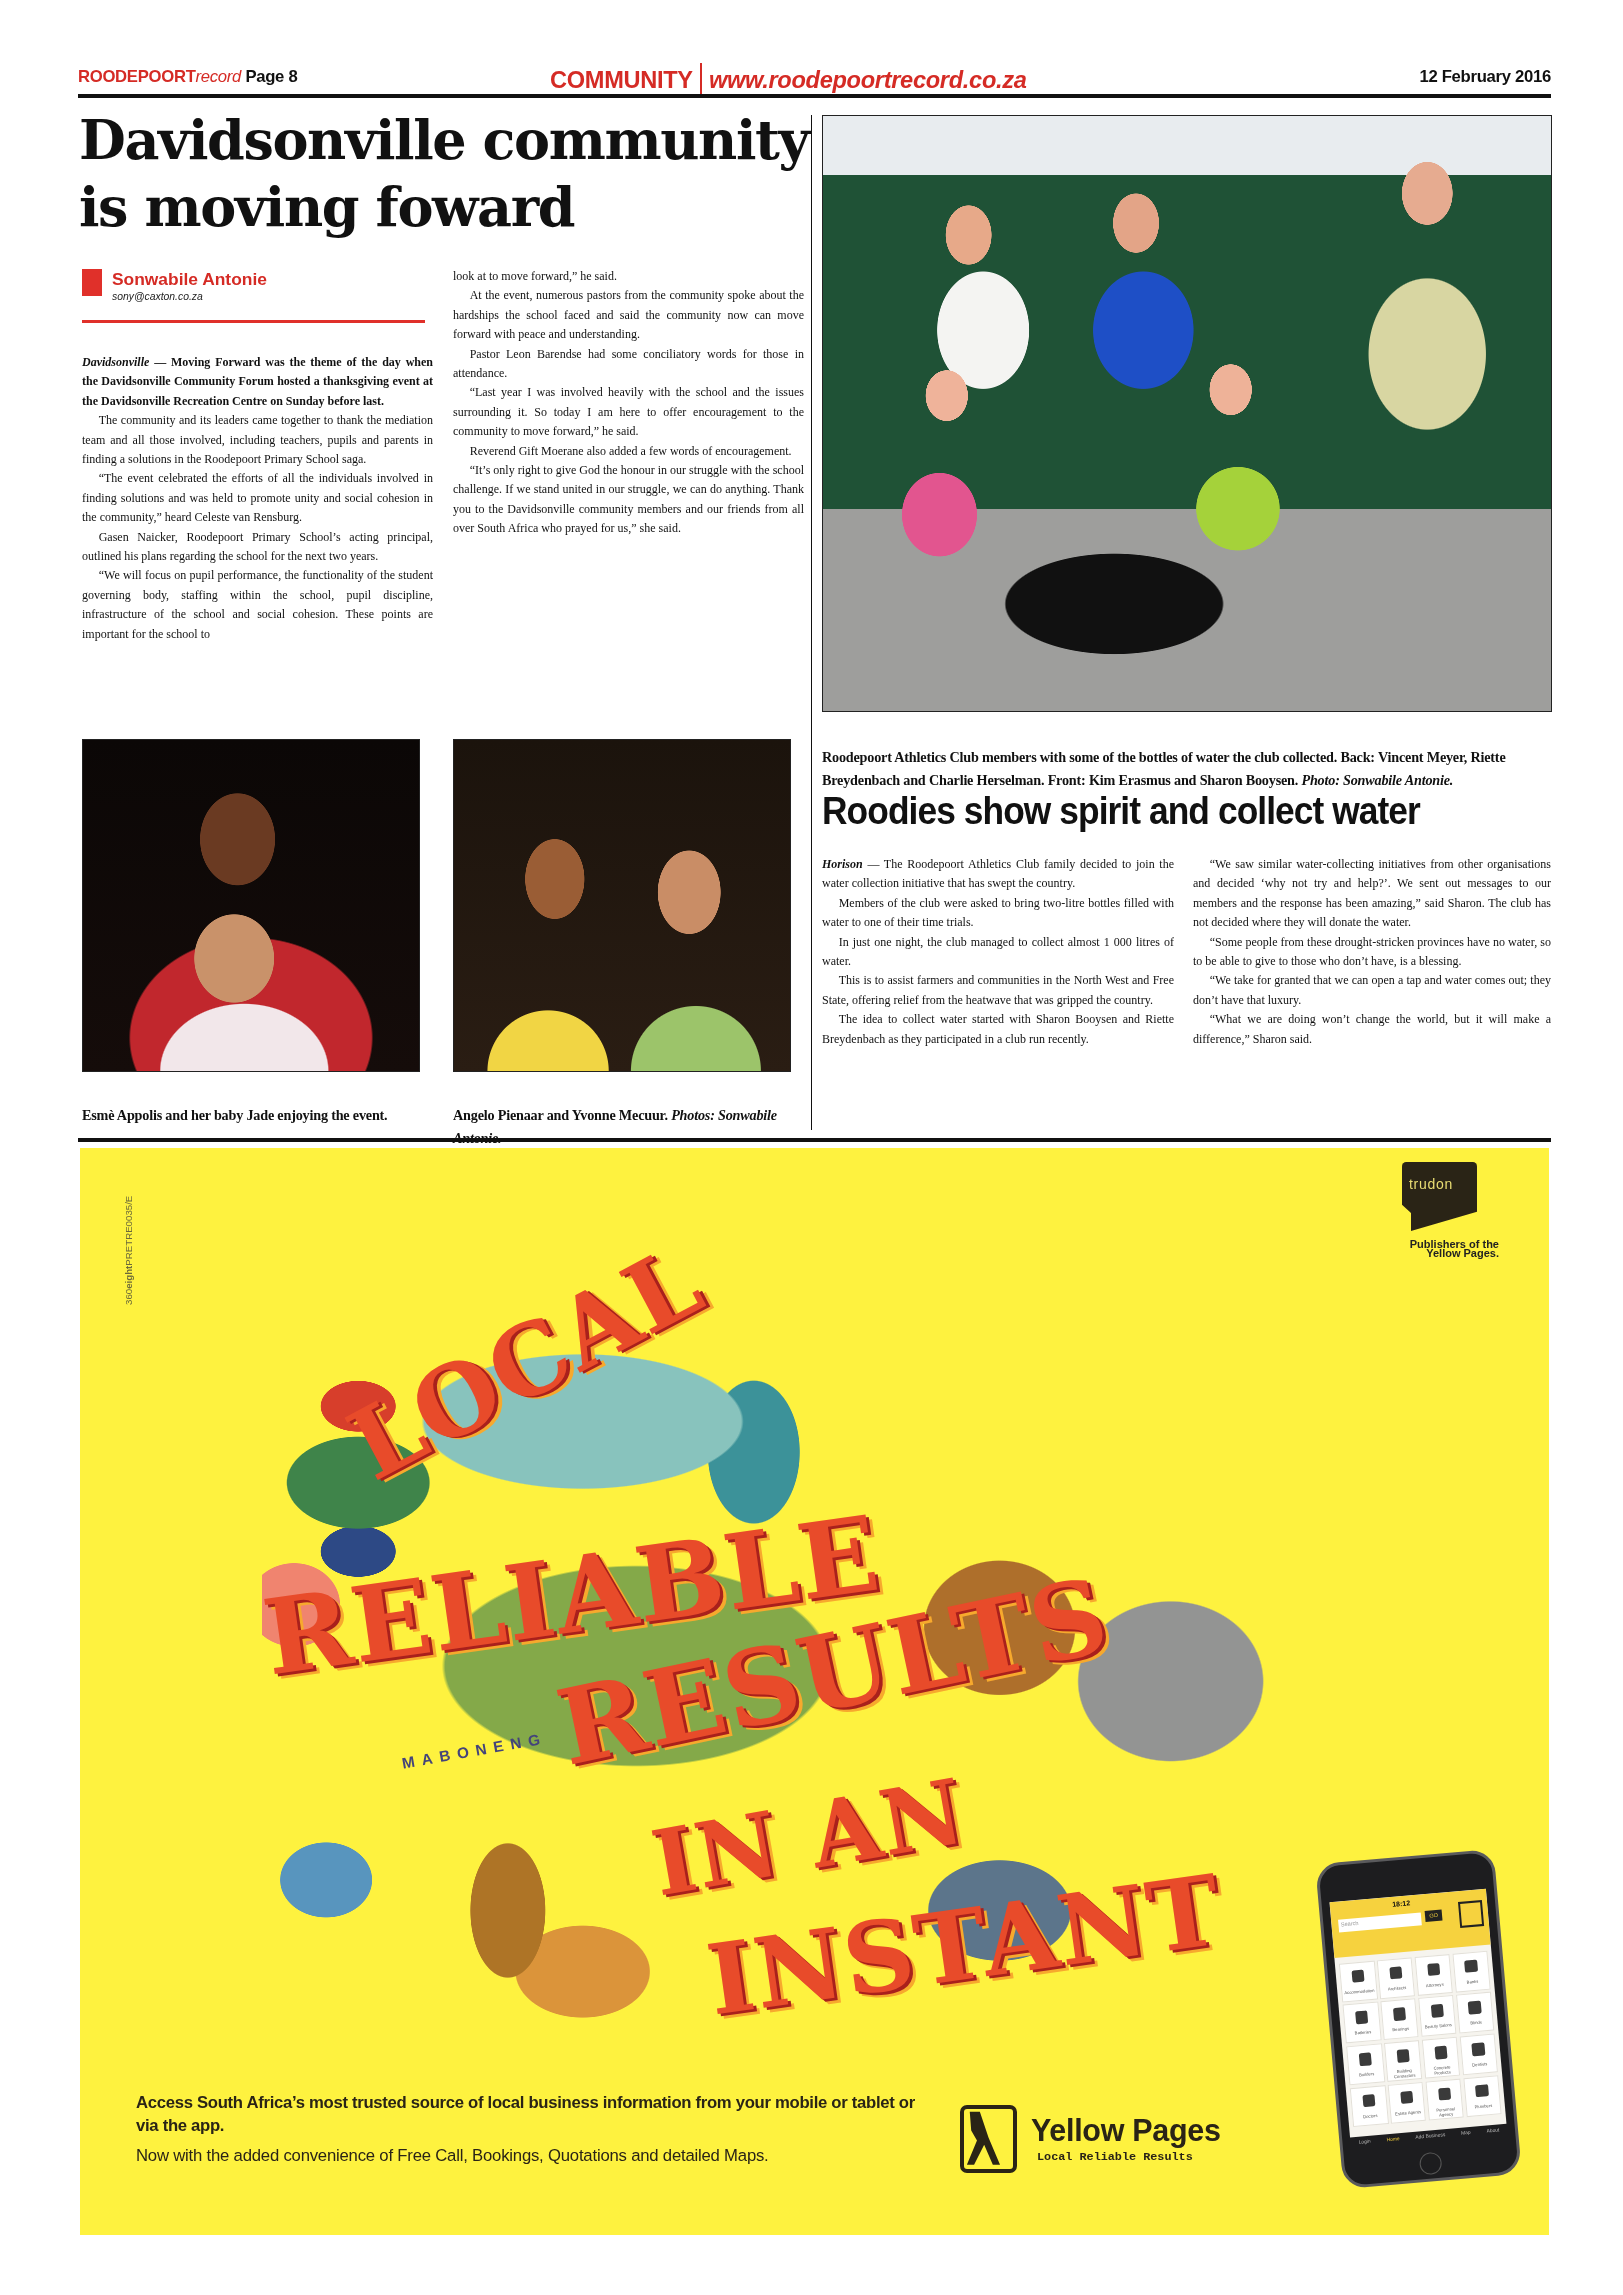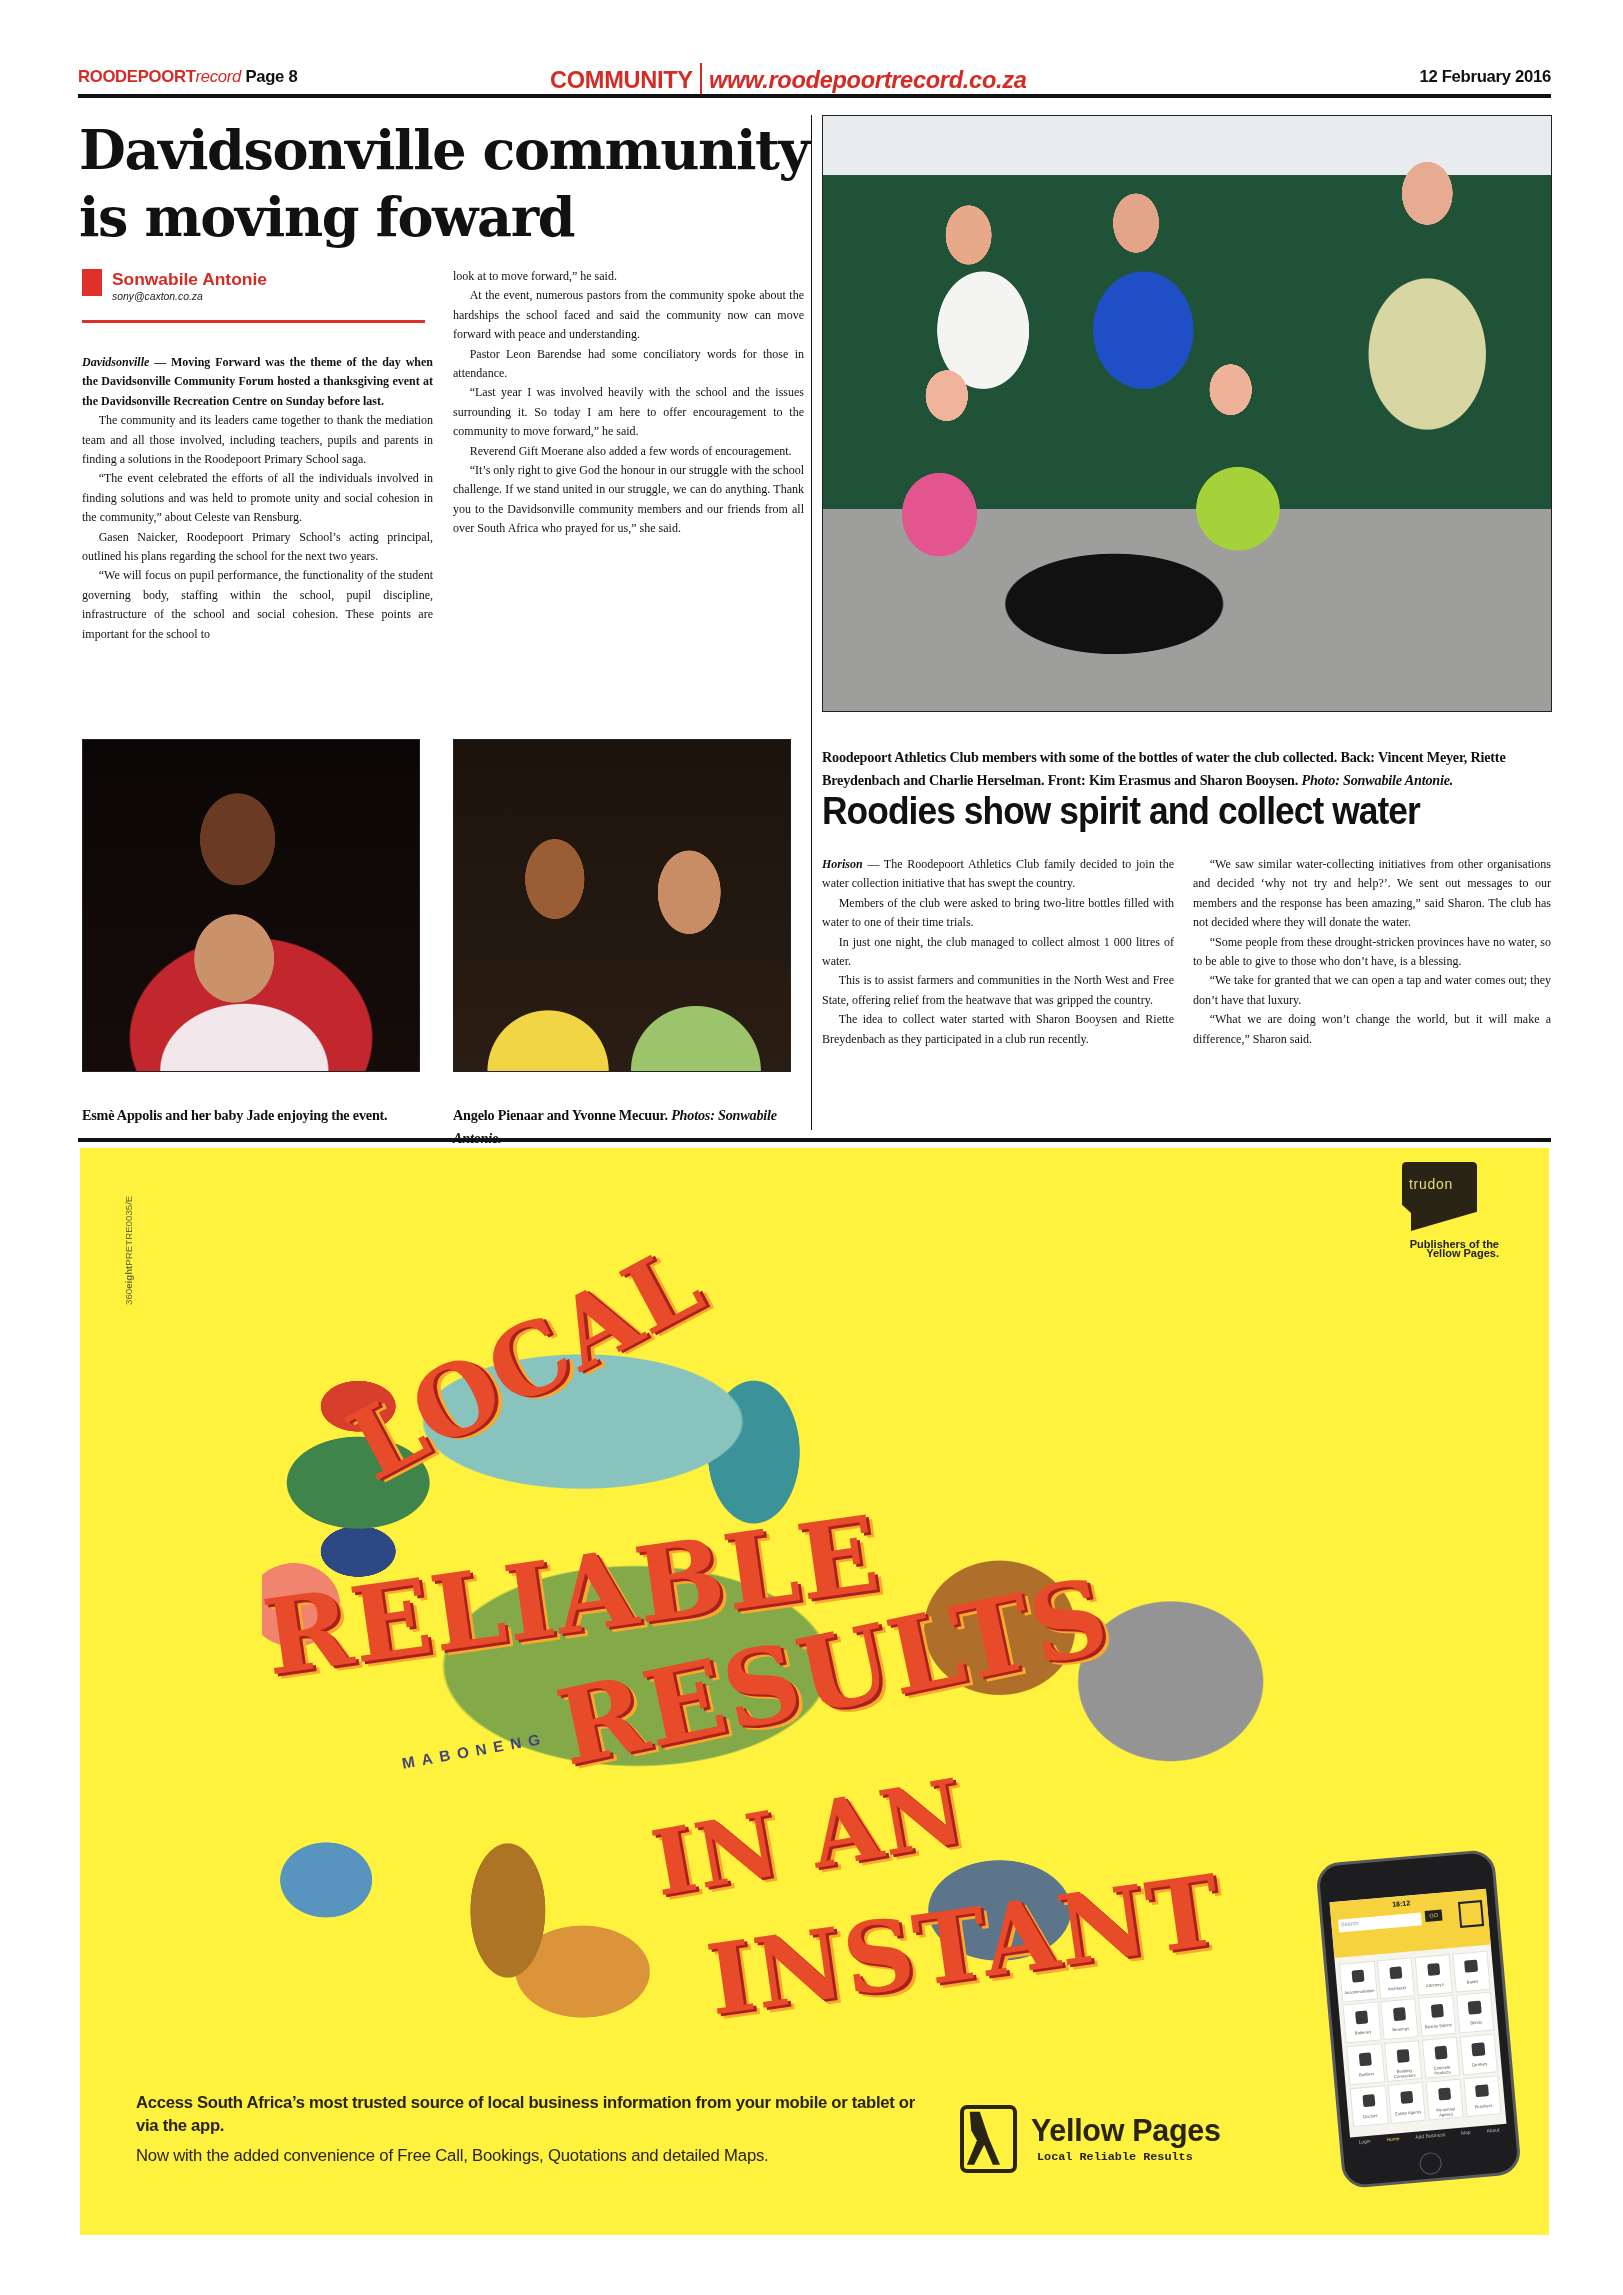--- a/index.html
+++ b/index.html
@@ -12,21 +12,21 @@
   .mh-left .brand { color: #d52b25; }
   .mh-left .brand-it { color: #d52b25; font-style: italic; font-weight: normal; }
   .mh-left .page { color: #111; }
   .mh-center { position: absolute; left: 472px; top: 2.8px; font-family: "Liberation Sans", sans-serif; font-weight: bold; font-size: 23.6px; color: #d52b25; letter-spacing: -0.3px; white-space: nowrap; }
   .mh-center .sep { display: inline-block; width: 2.1px; height: 32px; background: #d52b25; vertical-align: -7px; margin: 0 7px; }
   .mh-center .url { font-style: italic; margin-top: 36px; }
   .mh-right { position: absolute; right: 0; top: 7px; font-family: "Liberation Sans", sans-serif; font-weight: bold; font-size: 16.7px; letter-spacing: -0.3px; }
   .rule-top { position: absolute; left: 78px; top: 94px; width: 1473px; height: 3.5px; background: #111; }
 
   
-  .headline { position: absolute; left: 79px; top: 117px; width: 736px; font-family: "DejaVu Serif", serif; font-weight: bold; font-size: 54px; line-height: 67px; letter-spacing: -1.4px; }
+  .headline { position: absolute; left: 79px; top: 107px; width: 736px; font-family: "DejaVu Serif", serif; font-weight: bold; font-size: 54px; line-height: 67px; letter-spacing: -1.4px; }
   .byline-block { position: absolute; left: 82px; top: 269px; width: 354px; }
   .byline-square { position: absolute; left: 0; top: 0; width: 20px; height: 27px; background: #e0302a; }
   .byline-name { position: absolute; left: 30px; top: 0px; font-family: "Liberation Sans", sans-serif; font-weight: bold; font-size: 17.4px; color: #d52b25; }
   .byline-email { position: absolute; left: 30px; top: 22px; font-family: "Liberation Sans", sans-serif; font-style: italic; font-size: 10.4px; color: #222; }
   .byline-rule { position: absolute; left: 0; top: 51px; width: 343px; height: 2.8px; background: #e0302a; }
 
   .col { position: absolute; font-size: 12px; line-height: 19.4px; text-align: justify; hyphens: auto; }
   .col p { text-indent: 16.7px; }
   .col p.first { text-indent: 0; }
   .lead { font-weight: bold; margin-top: 24px; }
@@ -148,21 +148,21 @@
 <div class="byline-block">
   <div class="byline-square"></div>
   <div class="byline-name">Sonwabile Antonie</div>
   <div class="byline-email">sony@caxton.co.za</div>
   <div class="byline-rule"></div>
 </div>
 
 <div class="col col1">
   <p class="first lead"><span class="dateline">Davidsonville</span><span> — Moving Forward was the theme of the day when the Davidsonville Community Forum hosted a thanksgiving event at the Davidsonville Recreation Centre on Sunday before last.</span></p>
   <p>The community and its leaders came together to thank the mediation team and all those involved, including teachers, pupils and parents in finding a solutions in the Roodepoort Primary School saga.</p>
-  <p>“The event celebrated the efforts of all the individuals involved in finding solutions and was held to promote unity and social cohesion in the community,” about Celeste van Rensburg.</p>
+  <p>“The event celebrated the efforts of all the individuals involved in finding solutions and was held to promote unity and social cohesion in the community,” heard Celeste van Rensburg.</p>
   <p>Gasen Naicker, Roodepoort Primary School’s acting principal, outlined his plans regarding the school for the next two years.</p>
   <p>“We will focus on pupil performance, the functionality of the student governing body, staffing within the school, pupil discipline, infrastructure of the school and social cohesion. These points are important for the school to</p>
 </div>
 
 <div class="col col2">
   <p class="first">look at to move forward,” he said.</p>
   <p>At the event, numerous pastors from the community spoke about the hardships the school faced and said the community now can move forward with peace and understanding.</p>
   <p>Pastor Leon Barendse had some conciliatory words for those in attendance.</p>
   <p>“Last year I was involved heavily with the school and the issues surrounding it. So today I am here to offer encouragement to the community to move forward,” he said.</p>
   <p>Reverend Gift Moerane also added a few words of encouragement.</p>

